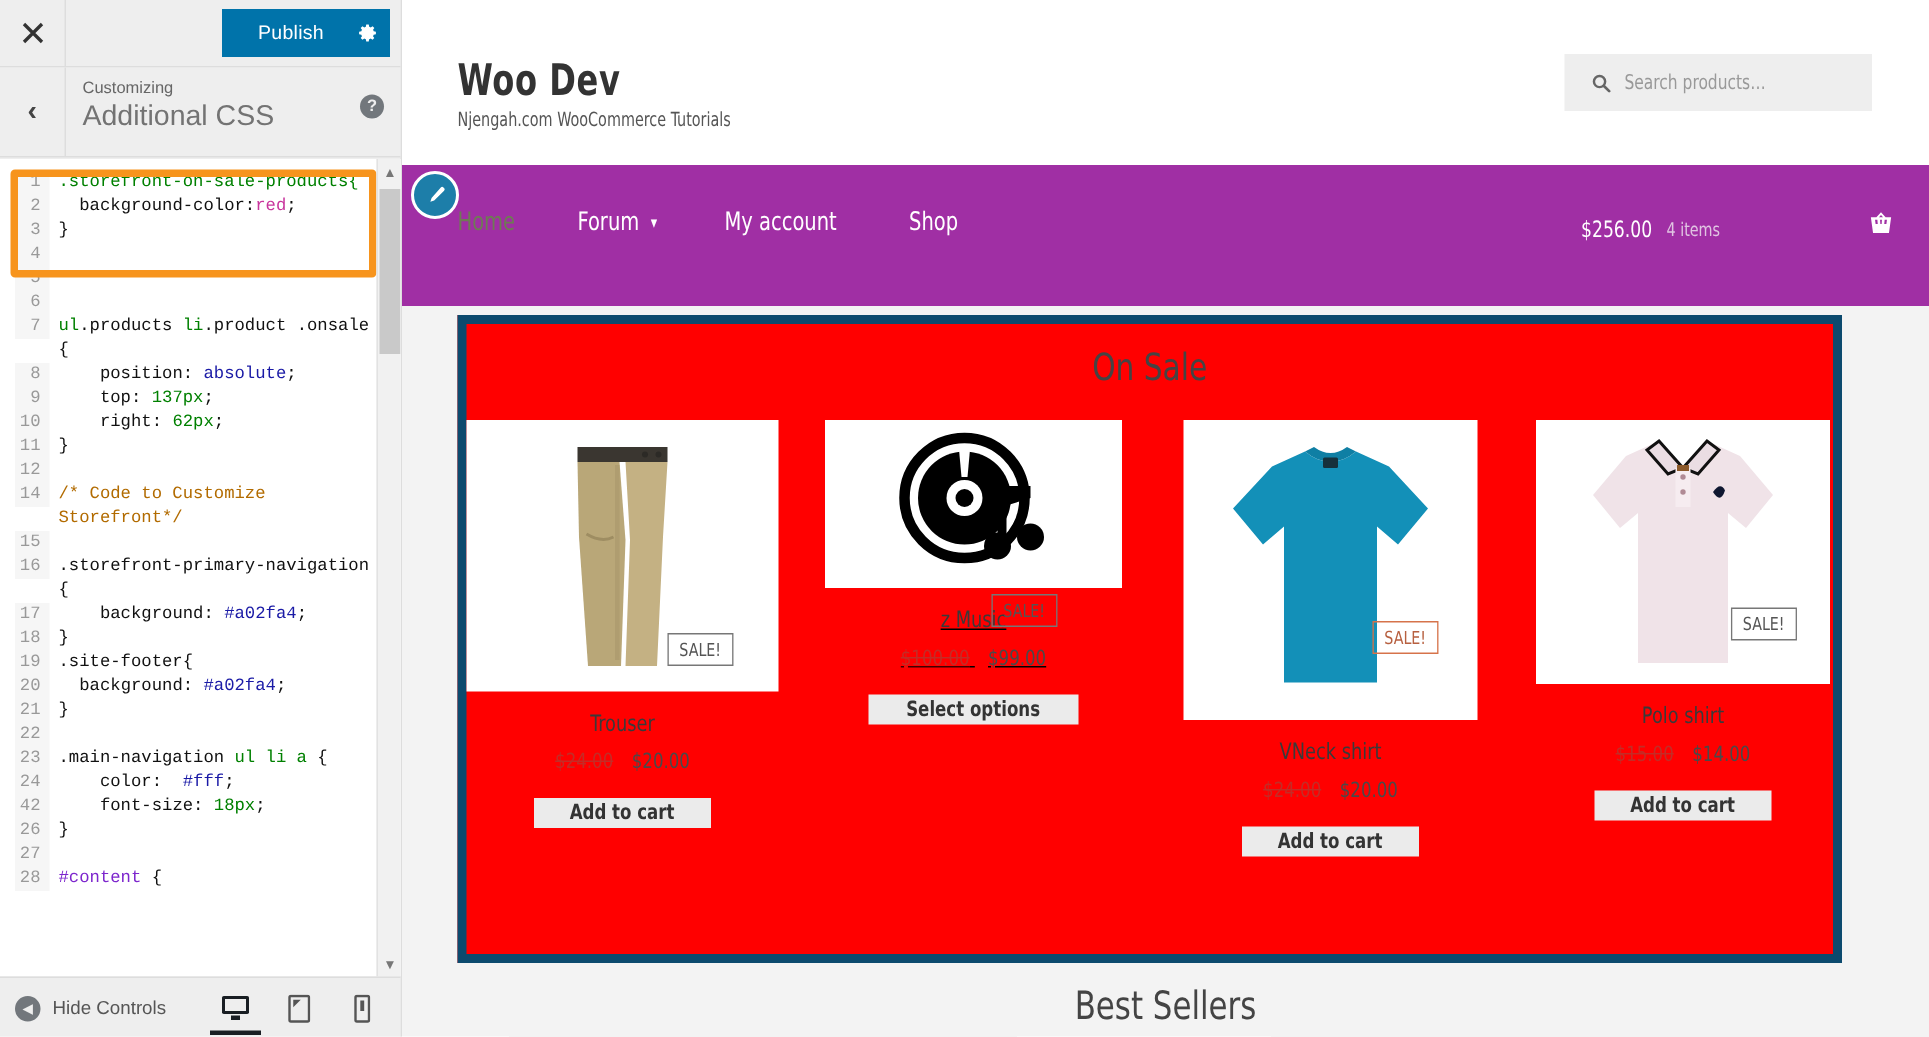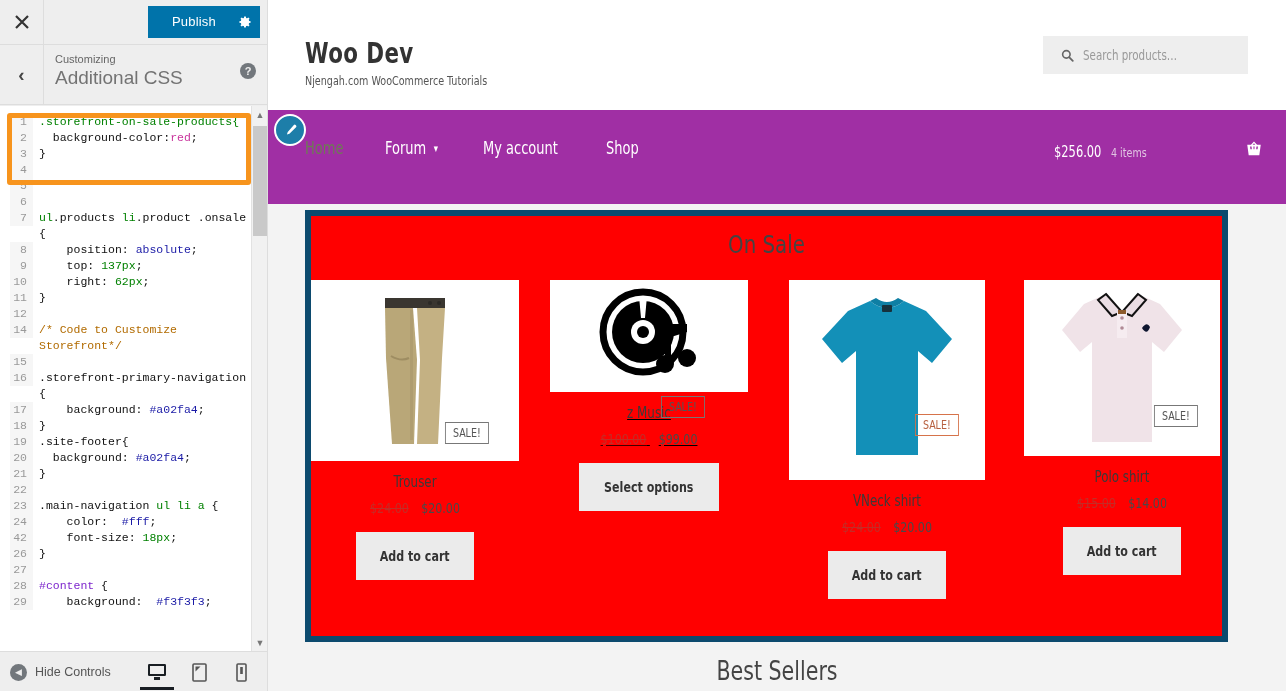--- a/index.html
+++ b/index.html
@@ -285,21 +285,21 @@
     font-size: 15px; color: #3a3a3a; margin-top: 12px;
     transform: scaleX(.88);
   }
   .prod-price { font-size: 14px; margin-top: 9px; transform: scaleX(.88); }
   .price-old { color: #b03b33; text-decoration: line-through; opacity: .75; }
   .price-new { color: #4a4a4a; margin-left: 10px; }
   .prod-btn {
     display: inline-block; margin-top: 16px;
     background: #ebebeb; color: #333;
     font-size: 14px; font-weight: bold;
-    padding: 16px 19px; cursor: pointer; border: none;
+    padding: 2px 19px; cursor: pointer; border: none;
     font-family: "DejaVu Sans Condensed", "Liberation Sans Narrow", "Liberation Sans", sans-serif;
   }
   .prod-btn span { display: inline-block; transform: scaleX(.88); }
 
   .best-sellers {
     position: absolute; left: 0; right: 0; top: 452px;
     text-align: center;
     font-family: "DejaVu Sans Condensed", "Liberation Sans Narrow", "Liberation Sans", sans-serif;
     font-size: 26px; color: #444;
     transform: scaleX(.88);
@@ -361,21 +361,20 @@
         <div class="code-line"><span class="ln">19</span><span class="ctext"><span class="c-prop">.site-footer{</span></span></div>
         <div class="code-line"><span class="ln">20</span><span class="ctext"><span class="c-prop">  background: </span><span class="c-hash">#a02fa4</span><span class="c-prop">;</span></span></div>
         <div class="code-line"><span class="ln">21</span><span class="ctext"><span class="c-prop">}</span></span></div>
         <div class="code-line"><span class="ln">22</span><span class="ctext"><span class="c-prop"></span></span></div>
         <div class="code-line"><span class="ln">23</span><span class="ctext"><span class="c-prop">.main-navigation </span><span class="c-sel">ul li a</span><span class="c-prop"> {</span></span></div>
         <div class="code-line"><span class="ln">24</span><span class="ctext"><span class="c-prop">    color:  </span><span class="c-hash">#fff</span><span class="c-prop">;</span></span></div>
         <div class="code-line"><span class="ln">42</span><span class="ctext"><span class="c-prop">    font-size: </span><span class="c-sel">18px</span><span class="c-prop">;</span></span></div>
         <div class="code-line"><span class="ln">26</span><span class="ctext"><span class="c-prop">}</span></span></div>
         <div class="code-line"><span class="ln">27</span><span class="ctext"><span class="c-prop"></span></span></div>
         <div class="code-line"><span class="ln">28</span><span class="ctext"><span class="c-id">#content</span><span class="c-prop"> {</span></span></div>
-        <div class="code-line"><span class="ln">29</span><span class="ctext"><span class="c-prop">    background:  </span><span class="c-hash">#f3f3f3</span><span class="c-prop">;</span></span></div>
       </div>
   </div>
 
   <div class="hl-box"></div>
 
   <div class="cz-scrollbar">
     <div class="sb-arrow">▲</div>
     <div class="sb-thumb"></div>
     <div class="sb-arrow bottom">▼</div>
   </div>

